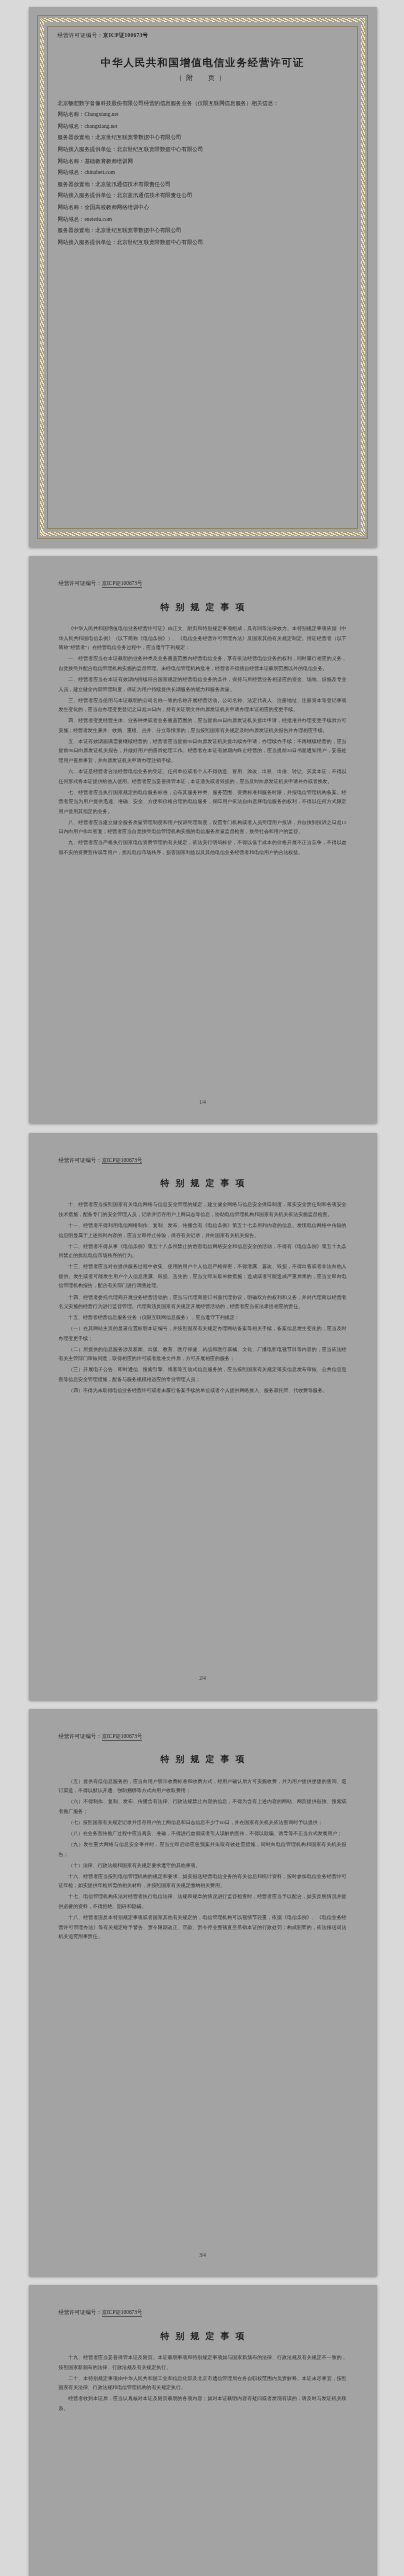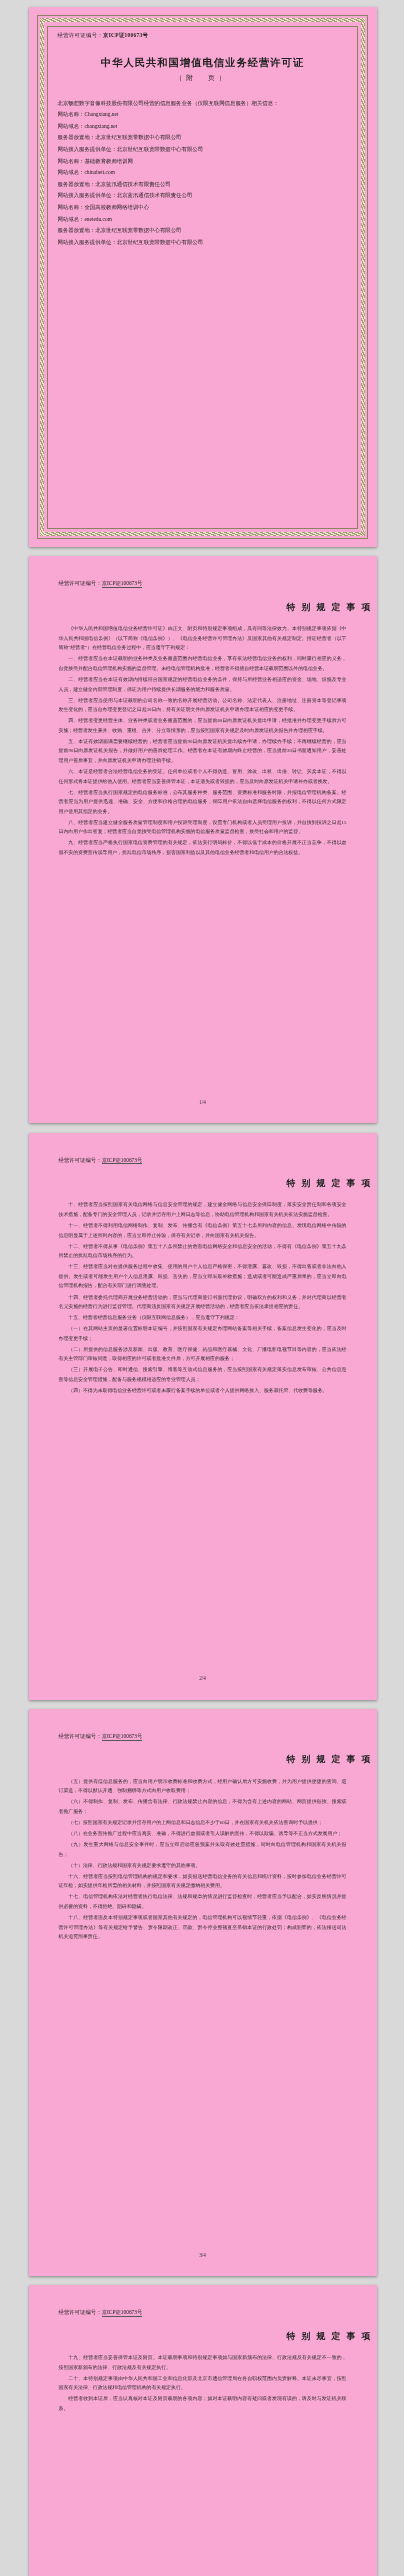--- a/index.html
+++ b/index.html
@@ -6,21 +6,21 @@
   body{
     width:405px;
     background:#d9d9d9;
     font-family:"Liberation Serif","DejaVu Serif",serif;
     color:#222;
   }
   .stack{padding:7.2px 0 3.1px;}
   .page{
     width:348px;
     margin:0 auto 9.3px;
-    background:#f9a8d4;
+    background:#a3a3a3;
     box-shadow:0 0.5px 2.6px rgba(0,0,0,.38);
     position:relative;
     box-sizing:border-box;
     font-family:Liberation Serif, serif;
   }
   
   .page-cert{height:540px;}
   .frame1{position:absolute;inset:8.2px;border:1px solid #8e8265;}
   .frame2{
     position:absolute;inset:11.3px;
@@ -36,21 +36,21 @@
     letter-spacing:1px;margin-top:15.5px;line-height:1.5;
   }
   .cert-sub{text-align:center;font-size:6.7px;letter-spacing:4.1px;margin-top:4.1px;}
   .cert-body{margin-top:14.4px;font-size:5.4px;line-height:2.15;}
   .cert-body .line{text-align:left;}
   
   .page-prov{height:567px;display:flex;flex-direction:column;}
   .prov-head{padding:24px 30px 0;font-size:5.4px;}
   .prov-head .num{border-bottom:0.5px solid #555;padding-bottom:0.5px;}
   .prov-title{
-    text-align:right;font-weight:bold;font-size:8.8px;
+    text-align:center;font-weight:bold;font-size:8.8px;
     letter-spacing:6.2px;margin:14.4px 0 10.3px;text-indent:6.2px;
   }
   .prov-body{flex:1;padding:0 30px;font-size:4.9px;line-height:1.95;text-align:justify;color:#2b2b2b;}
   .prov-body p{margin:0 0 1.5px;text-indent:2em;}
   .prov-foot{text-align:center;padding:0 0 18.5px;font-size:5.2px;color:#333;}
 </style>
 </head>
 <body>
 
 <div class="stack">

